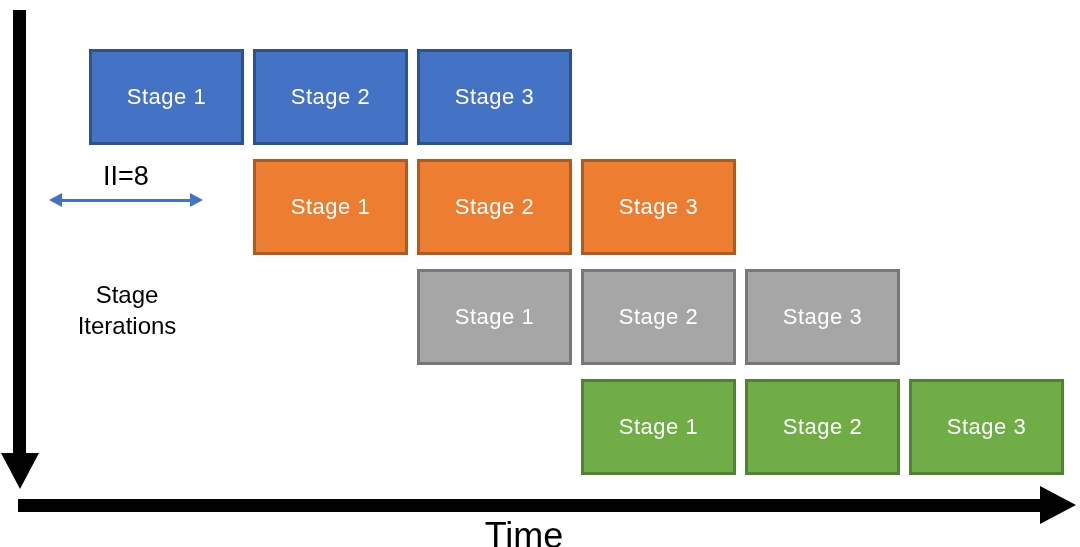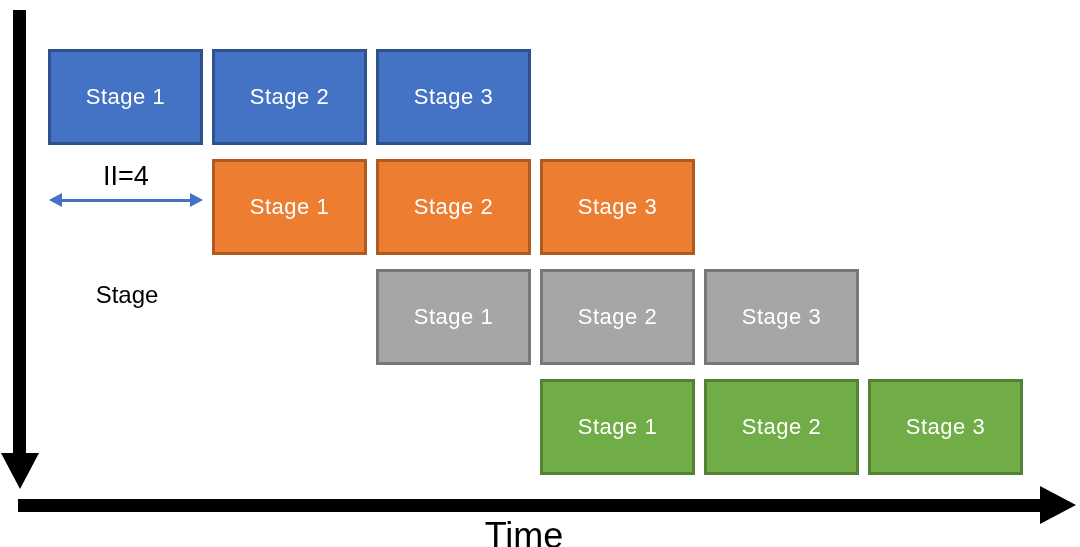--- a/index.html
+++ b/index.html
@@ -4,21 +4,21 @@
 <style>
   html,body{margin:0;padding:0;background:#fff;}
   .canvas{
     position:relative;width:1080px;height:547px;background:#FFFFFF;
     font-family:"Liberation Sans",sans-serif;overflow:hidden;
   }
   
   .box{
     position:absolute;width:155px;height:96px;box-sizing:border-box;
     border:3px solid #000;display:flex;align-items:center;justify-content:center;
-    color:#FFFFFF;font-size:22px;letter-spacing:0.5px;
+    color:#FFFFFF;font-size:22px;letter-spacing:0.5px;margin-left:41px;
   }
   
   .y-axis-line{position:absolute;left:13px;top:10px;width:13px;height:443px;background:#000;}
   .y-axis-head{
     position:absolute;left:1px;top:453px;width:0;height:0;
     border-left:19px solid transparent;border-right:19px solid transparent;
     border-top:36px solid #000;
   }
   
   .x-axis-line{position:absolute;left:18px;top:499px;width:1024px;height:13px;background:#000;}
@@ -62,33 +62,34 @@
   <div class="y-axis-line"></div>
   <div class="y-axis-head"></div>
 
   <div class="x-axis-line"></div>
   <div class="x-axis-head"></div>
 
   <div class="box" style="left: 48px; top: 49px; background: rgb(68, 114, 196); border-color: rgb(47, 82, 143);">Stage 1</div>
   <div class="box" style="left: 212px; top: 49px; background: rgb(68, 114, 196); border-color: rgb(47, 82, 143);">Stage 2</div>
   <div class="box" style="left: 376px; top: 49px; background: rgb(68, 114, 196); border-color: rgb(47, 82, 143);">Stage 3</div>
 
-  <div class="ii-label">II=4</div>
+  <div class="ii-label">II=8</div>
   <div class="ii-arrow">
     <div class="head-l"></div>
     <div class="shaft"></div>
     <div class="head-r"></div>
   </div>
 
   <div class="box" style="left: 212px; top: 159px; background: rgb(237, 125, 49); border-color: rgb(174, 90, 33);">Stage 1</div>
   <div class="box" style="left: 376px; top: 159px; background: rgb(237, 125, 49); border-color: rgb(174, 90, 33);">Stage 2</div>
   <div class="box" style="left: 540px; top: 159px; background: rgb(237, 125, 49); border-color: rgb(174, 90, 33);">Stage 3</div>
 
   <div class="loop-label">
     <div>Stage</div>
+    <div>Iterations</div>
   </div>
 
   <div class="box" style="left: 376px; top: 269px; background: rgb(166, 166, 166); border-color: rgb(120, 120, 120);">Stage 1</div>
   <div class="box" style="left: 540px; top: 269px; background: rgb(166, 166, 166); border-color: rgb(120, 120, 120);">Stage 2</div>
   <div class="box" style="left: 704px; top: 269px; background: rgb(166, 166, 166); border-color: rgb(120, 120, 120);">Stage 3</div>
 
   <div class="box" style="left: 540px; top: 379px; background: rgb(112, 173, 71); border-color: rgb(84, 130, 53);">Stage 1</div>
   <div class="box" style="left: 704px; top: 379px; background: rgb(112, 173, 71); border-color: rgb(84, 130, 53);">Stage 2</div>
   <div class="box" style="left: 868px; top: 379px; background: rgb(112, 173, 71); border-color: rgb(84, 130, 53);">Stage 3</div>
 

